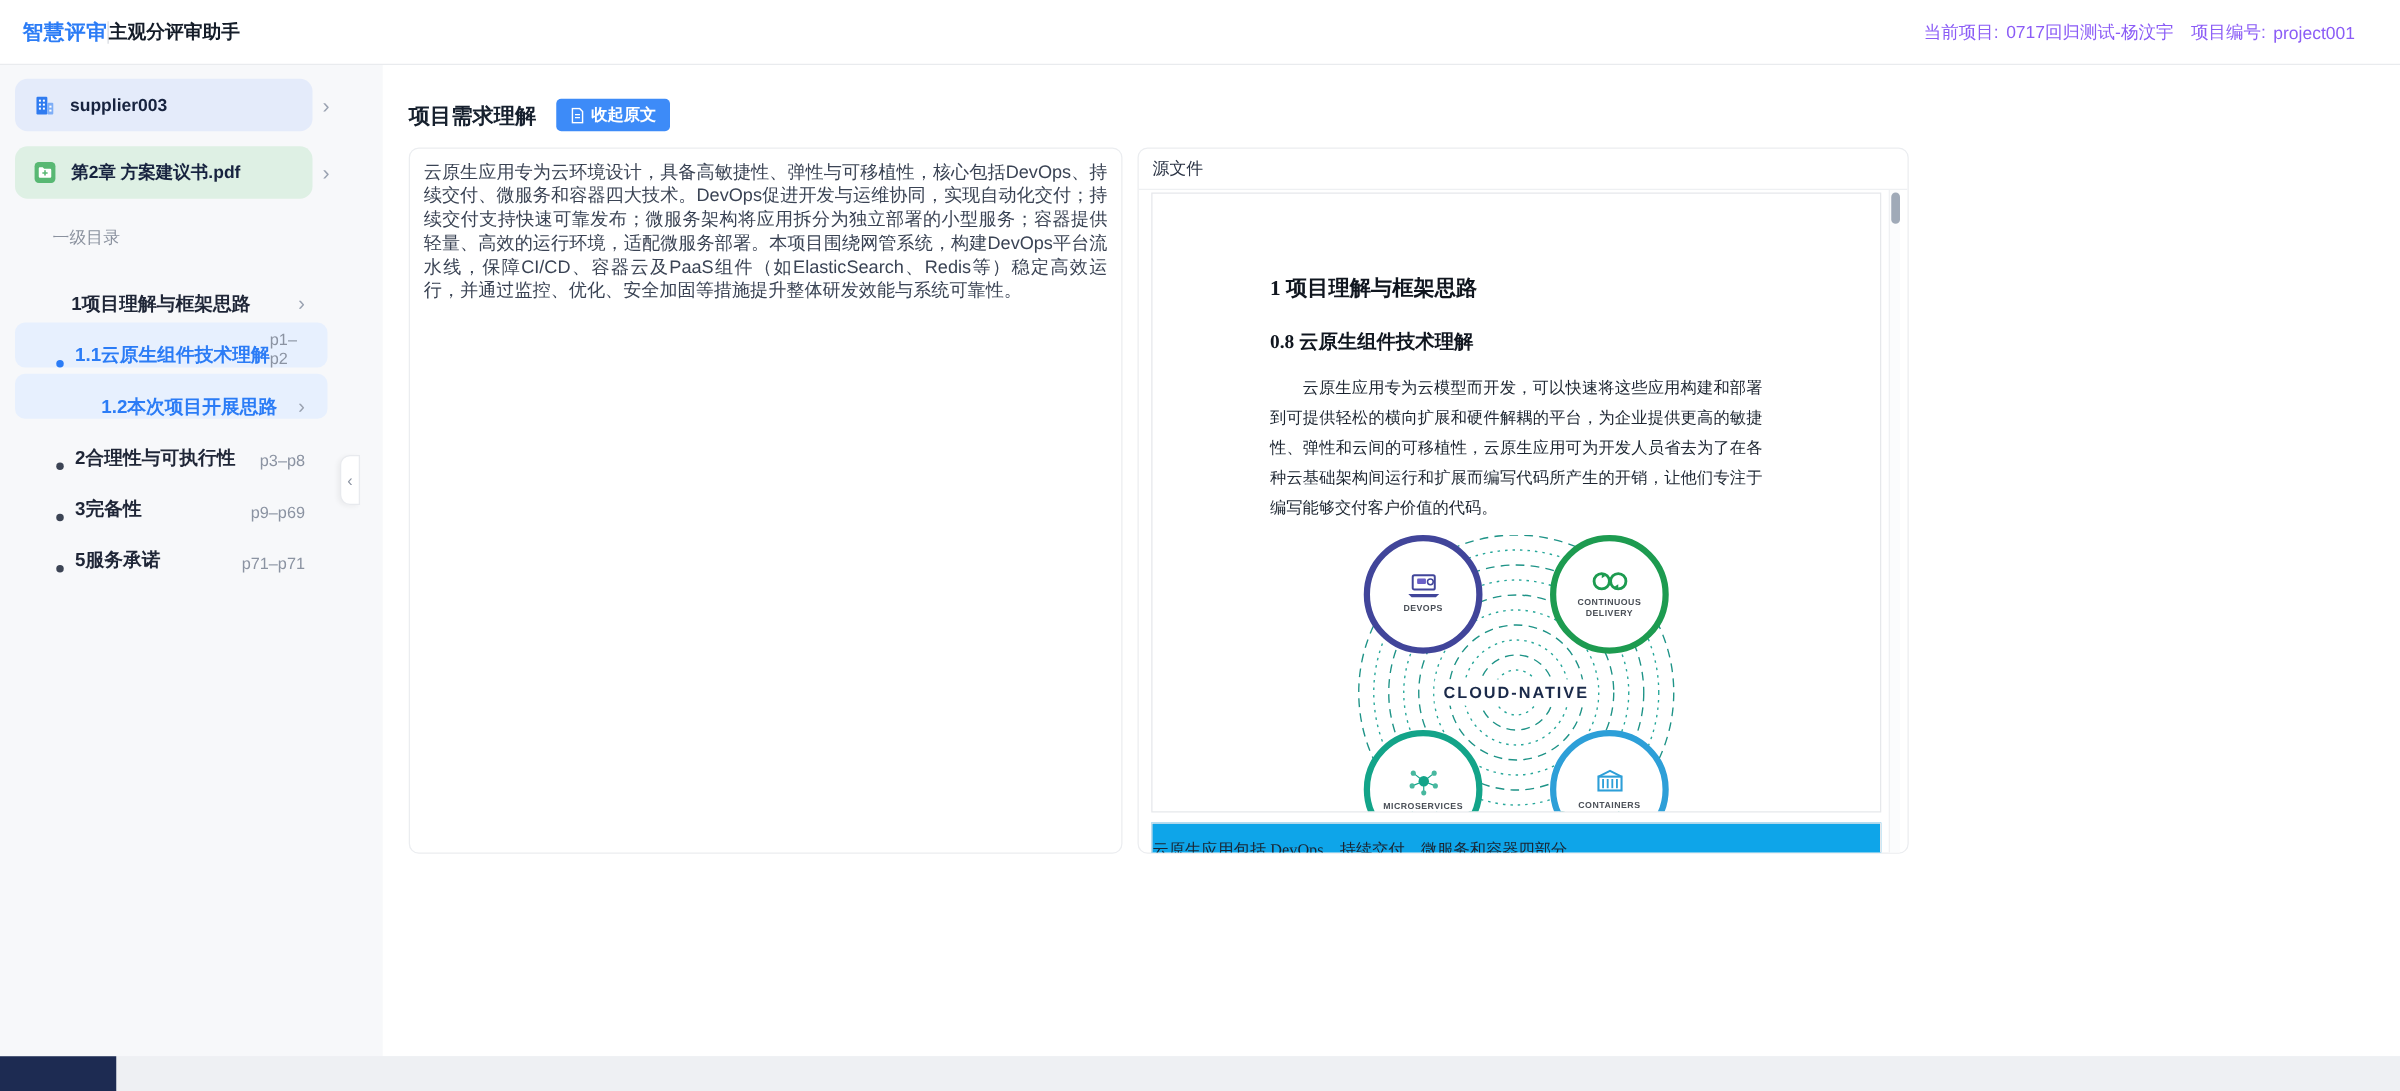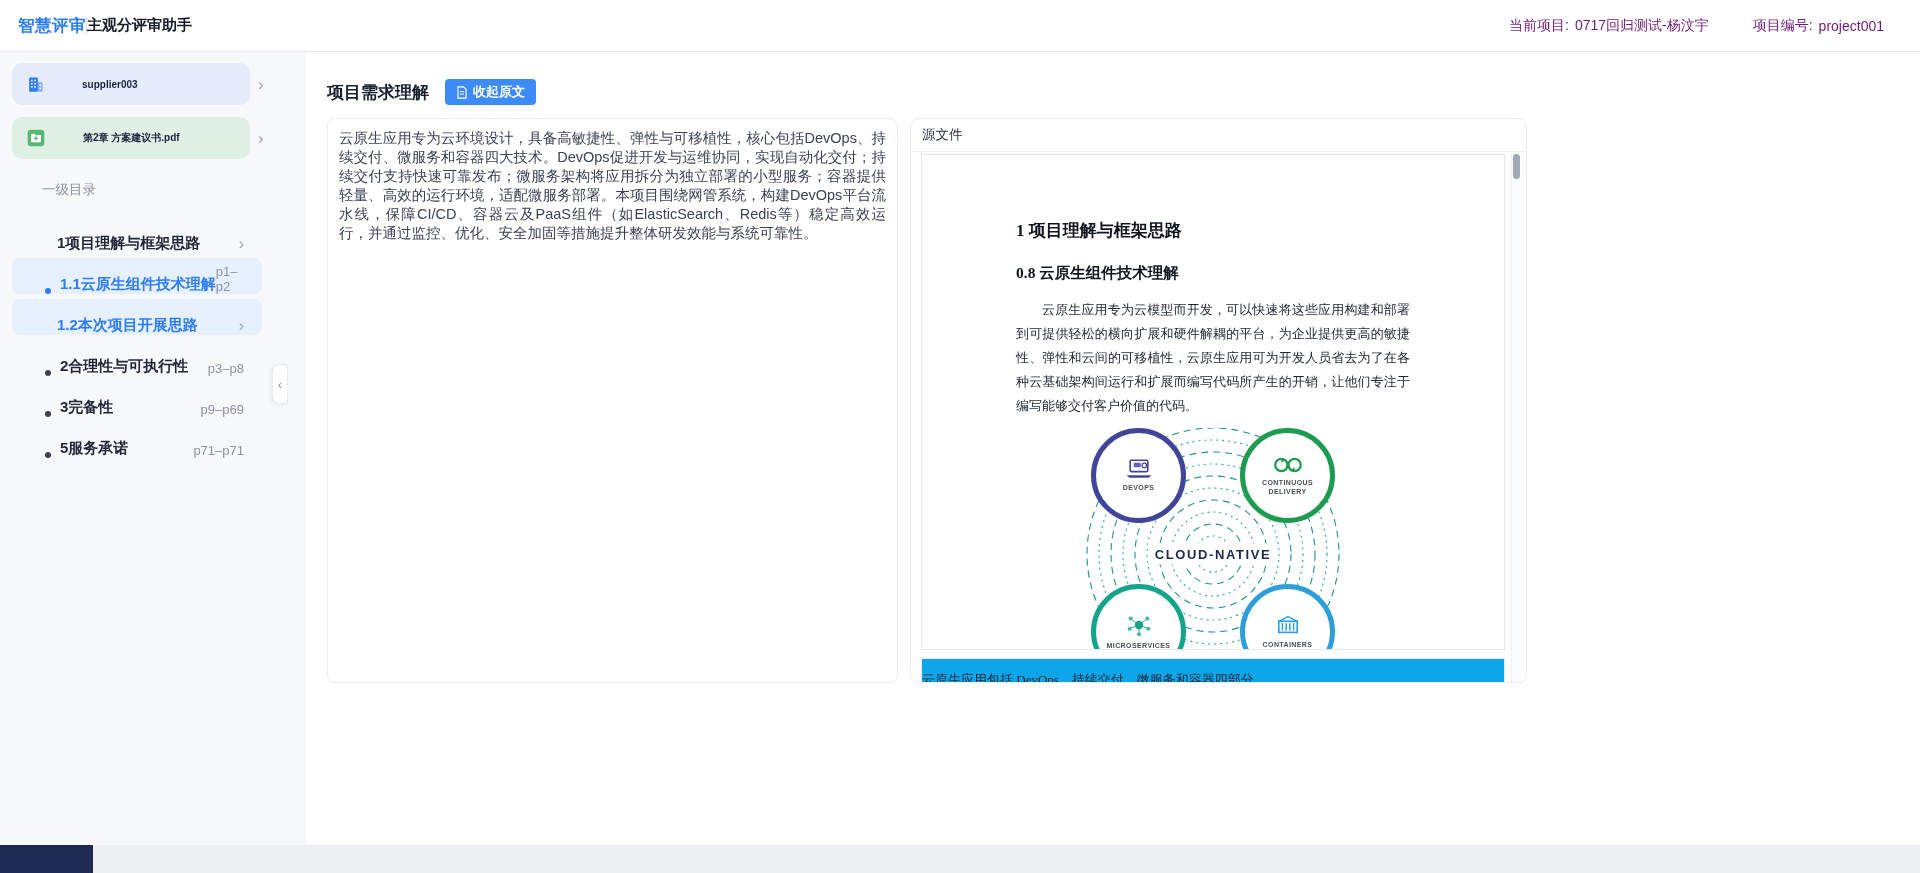--- a/index.html
+++ b/index.html
@@ -5,30 +5,30 @@
   * { margin:0; padding:0; box-sizing:border-box; }
   html,body { width:1920px; height:873px; }
   body { font-family:"Liberation Sans","DejaVu Sans",sans-serif; background:#eef0f3; overflow:hidden; position:relative; color:#1f2637; }
 
   
   .topbar { position:absolute; top:0; left:0; width:1920px; height:52px; background:#fff; border-bottom:1px solid #e9ebee; display:flex; align-items:center; justify-content:space-between; padding:0 36px 0 18px; z-index:5; }
   .topbar-left { display:flex; align-items:center; }
   .brand { color:#2b7cf6; font-weight:bold; font-size:16.5px; letter-spacing:.5px; }
   .topbar-divider { width:1px; height:18px; background:#d8dce2; }
   .app-title { font-size:15px; font-weight:600; color:#141c28; }
-  .topbar-right { display:flex; align-items:center; gap:44px; font-size:14px; color:#701a75; }
+  .topbar-right { display:flex; align-items:center; gap:14px; font-size:14px; color:#8b5cf6; }
   .meta-pair { display:flex; gap:6px; align-items:center; }
 
   
   .sidebar { position:absolute; top:52px; left:0; width:306px; height:793px; background:#f7f8fa; padding:11px 12px 0 12px; }
   .side-entry { display:flex; align-items:center; margin-bottom:12px; }
   .entry-card { flex:0 0 238px; height:42px; border-radius:10px; display:flex; align-items:center; gap:11px; padding:0 14px; }
   .entry-card.supplier { background:#e4ebfa; }
   .entry-card.pdf { background:#def0e4; }
-  .entry-label { font-size:10px; font-weight:600; color:#17233f; white-space:nowrap;margin-left:26px; }
+  .entry-label { font-size:14px; font-weight:600; color:#17233f; white-space:nowrap; }
   .chevron { color:#9aa2b1; font-size:17px; line-height:1; margin-left:8px; font-weight:400; }
   .section-label { font-size:13.5px; color:#8a919e; margin:22px 0 18px 30px; }
 
   .nav-list { margin-top:0; }
   .nav-row { position:relative; height:36px; margin-bottom:5px; display:flex; align-items:flex-end; padding:0 18px 0 33px; width:250px; border-radius:8px; cursor:pointer; }
   .nav-row.parent { padding-left:45px; width:250px; }
   .nav-row .dot { width:6px; height:6px; border-radius:50%; background:#3c4454; margin-right:9px; flex:0 0 auto; }
   .nav-row .dot.blue { background:#2b7cf6; }
   .nav-label { font-size:15px; font-weight:600; color:#1f2637; white-space:nowrap; }
   .nav-row.selected { background:#e7f0fe; }
@@ -140,21 +140,21 @@
   <nav class="nav-list">
     <div class="nav-row parent">
       <span class="nav-label">1项目理解与框架思路</span>
       <span class="nav-chevron">›</span>
     </div>
     <div class="nav-row selected">
       <span class="dot blue"></span>
       <span class="nav-label">1.1云原生组件技术理解</span>
       <span class="nav-pages">p1–p2</span>
     </div>
-    <div class="nav-row selected" style="padding-left:45px;">
+    <div class="nav-row selected" style="padding-left:69px;">
       <span class="nav-label">1.2本次项目开展思路</span>
       <span class="nav-chevron">›</span>
     </div>
     <div class="nav-row">
       <span class="dot"></span>
       <span class="nav-label">2合理性与可执行性</span>
       <span class="nav-pages">p3–p8</span>
     </div>
     <div class="nav-row">
       <span class="dot"></span>

